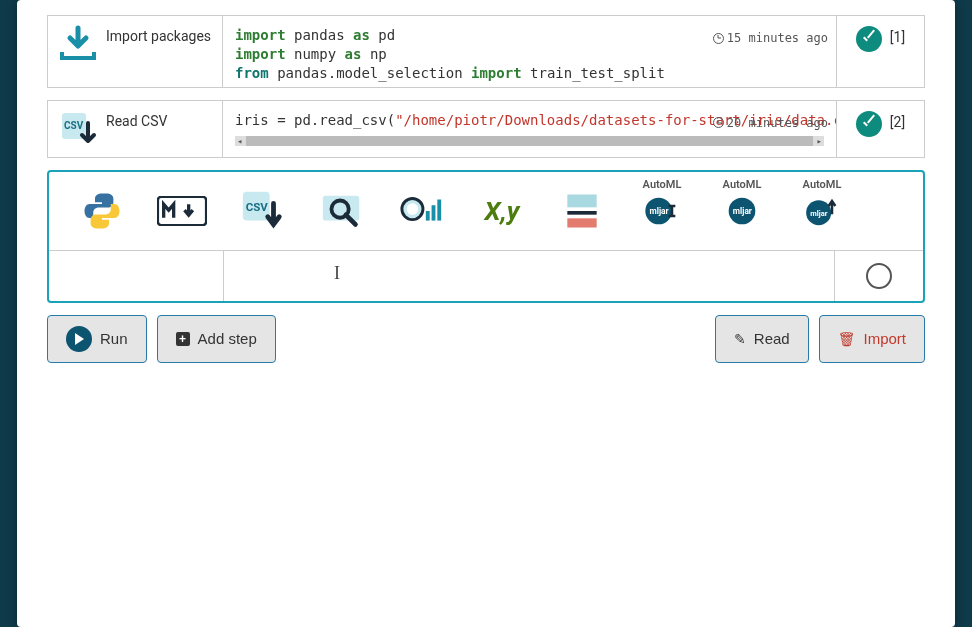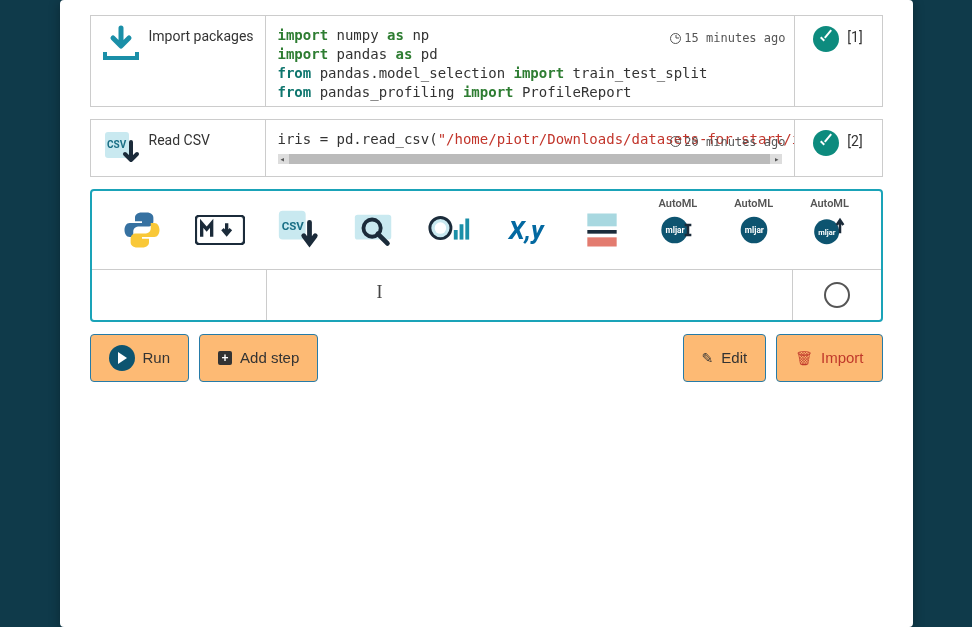--- a/index.html
+++ b/index.html
@@ -7,21 +7,21 @@
   background: #0f3a4a;
   font-family: -apple-system, BlinkMacSystemFont, "Segoe UI", Roboto, sans-serif;
   font-size: 14px;
   color: #333;
   min-height: 627px;
   display: flex;
   justify-content: center;
 }
 .sheet {
   background: #fff;
-  width: 853px;
+  width: 938px;
   margin-top: 0;
   border-radius: 4px;
   padding: 15px 30px 120px 30px;
   box-shadow: 0 2px 12px rgba(0,0,0,0.3);
   min-height: 560px;
 }
 .cell-row {
   display: flex;
   border: 1px solid #ccc;
   margin-bottom: 12px;
@@ -125,21 +125,21 @@
 }
 .active-right { width:88px; display:flex; align-items:center; justify-content:center; }
 .empty-circ { width:26px; height:26px; border:2px solid #555; border-radius:50%; }
 
 .action-row {
   display:flex;
   gap:10px;
 }
 .action-btn {
   border:1px solid #267ba8;
-  background:#fdba74;
+  background:#e5e5e5;
   border-radius:4px;
   padding: 10px 18px;
   display:flex;
   align-items:center;
   gap:8px;
   font-size:15px;
   color:#333;
   cursor:pointer;
 }
 .spacer { flex:1; }
@@ -166,24 +166,23 @@
           <path d="M20 4 v16 M12 14 l8 8 l8 -8" fill="none" stroke="#1a8fa8" stroke-width="5" stroke-linecap="round" stroke-linejoin="round"></path>
         </svg>
       </div>
       <div class="cell-label">Import packages</div>
     </div>
     <div class="cell-code">
       <div class="timestamp">
           <span class="clock-icon"></span>
           <span>15 minutes ago</span>
         </div>
+      <div class="code-line"><span class="kw-import">import</span><span> pandas </span><span class="kw-as">as</span><span> pd</span></div>
       <div class="code-line"><span class="kw-import">import</span><span> numpy </span><span class="kw-as">as</span><span> np</span></div>
-      <div class="code-line"><span class="kw-import">import</span><span> pandas </span><span class="kw-as">as</span><span> pd</span></div>
       <div class="code-line"><span class="kw-from">from</span><span> pandas.model_selection </span><span class="kw-import">import</span><span> train_test_split</span></div>
-      <div class="code-line"><span class="kw-from">from</span><span> pandas_profiling </span><span class="kw-import">import</span><span> ProfileReport</span></div>
     </div>
     <div class="cell-right">
       <div class="check-circ"></div>
       <div class="exec-count">[1]</div>
     </div>
   </div>
 
   <div class="cell-row">
     <div class="cell-left">
       <div class="cell-left-icon csv-icon">
@@ -243,21 +242,21 @@
       <div class="tool-item">
         <svg viewBox="0 0 48 48" width="46" height="46">
             <circle cx="14" cy="22" r="11" fill="#c9e9f0"></circle>
             <circle cx="14" cy="22" r="6" fill="#fff"></circle>
             <rect x="28" y="24" width="4" height="10" fill="#1a8fa8"></rect>
             <rect x="34" y="18" width="4" height="16" fill="#1a8fa8"></rect>
             <rect x="40" y="12" width="4" height="22" fill="#1a8fa8"></rect>
             <circle cx="14" cy="22" r="11" fill="none" stroke="#1b2b3a" stroke-width="3"></circle>
           </svg>
       </div>
-      <div class="tool-item" style="font-size:26px; font-weight:700; color:#0369a1; font-style:italic;">X,y</div>
+      <div class="tool-item" style="font-size:26px; font-weight:700; color:#4d7c0f; font-style:italic;">X,y</div>
       <div class="tool-item">
         <svg viewBox="0 0 48 48" width="44" height="44">
             <rect x="8" y="6" width="32" height="14" fill="#a8d8e0"></rect>
             <rect x="8" y="24" width="32" height="4" fill="#1b2b3a"></rect>
             <rect x="8" y="32" width="32" height="10" fill="#e37b6f"></rect>
           </svg>
       </div>
       <div class="tool-item">
         <span class="automl-label">AutoML</span>
         <svg viewBox="0 0 48 48" width="40" height="40">
@@ -298,21 +297,21 @@
       <span class="play-btn"></span>
       <span>Run</span>
     </button>
     <button class="action-btn">
       <span class="plus-ic">+</span>
       <span>Add step</span>
     </button>
     <div class="spacer"></div>
     <button class="action-btn">
       <span class="pencil-ic">✎</span>
-      <span>Edit</span>
+      <span>Read</span>
     </button>
     <button class="action-btn">
       <span class="trash-ic">🗑</span>
       <span class="danger">Import</span>
     </button>
   </div>
 
 </div>
 
 </body></html>

